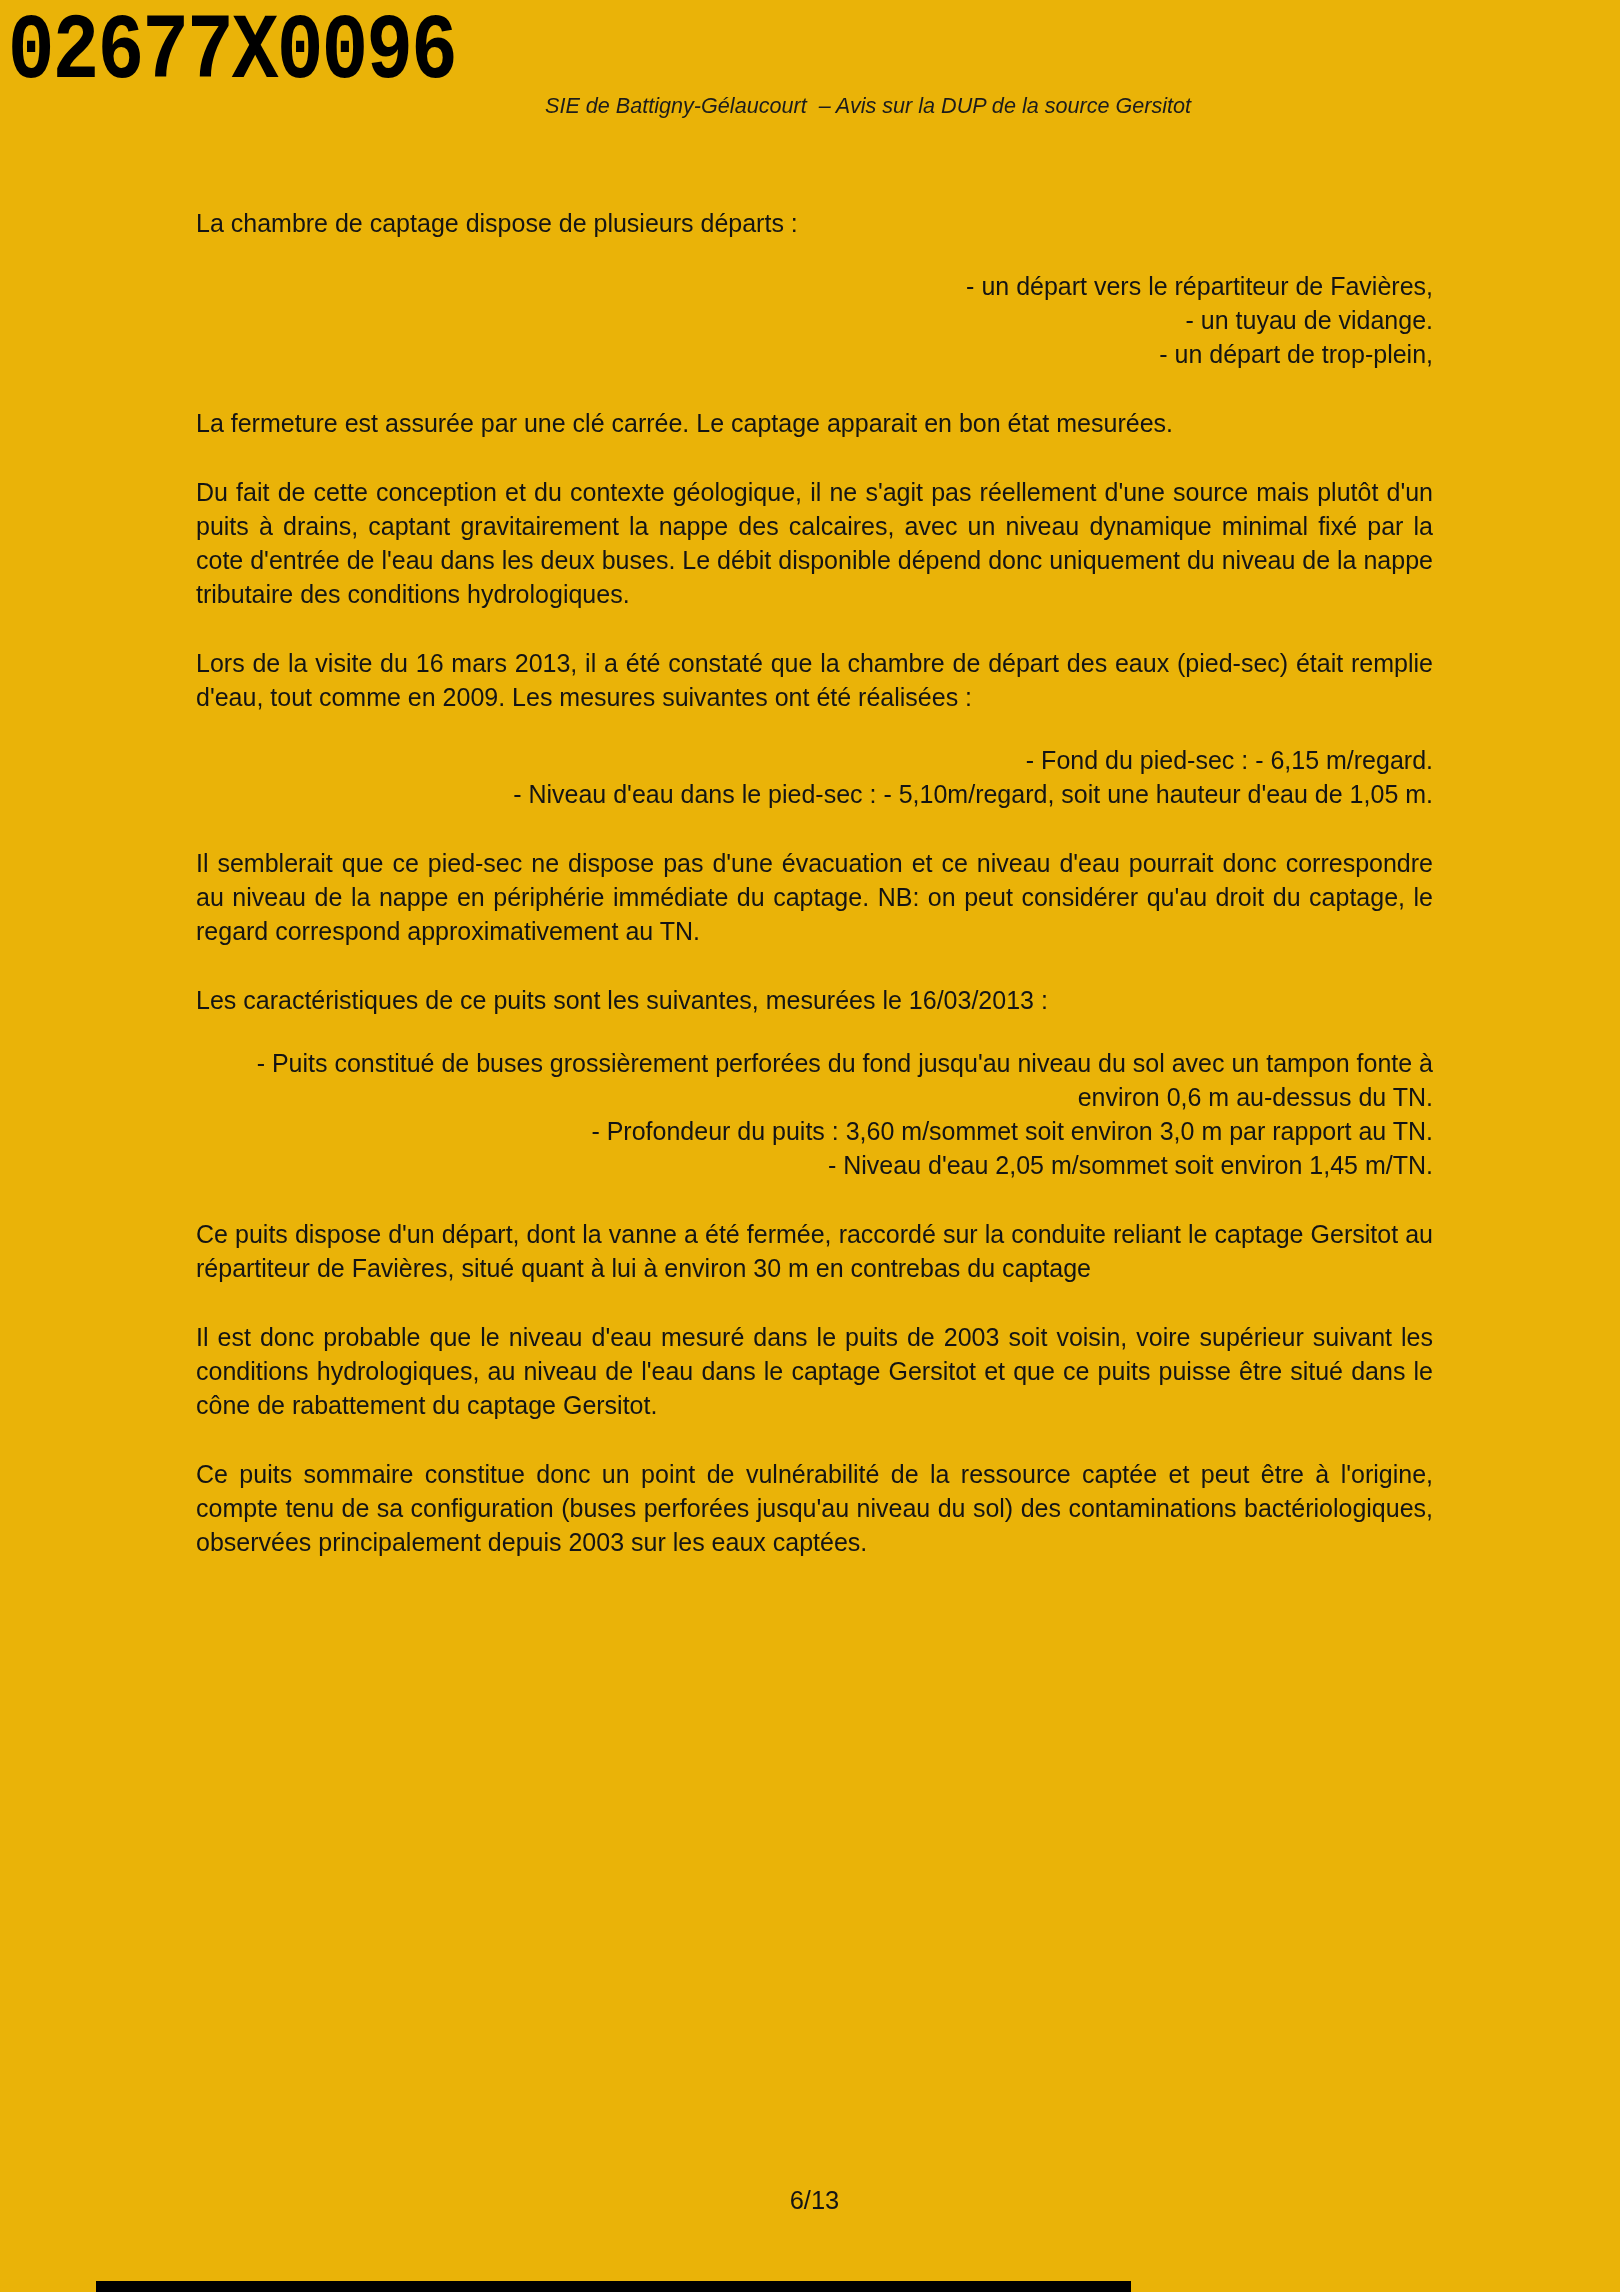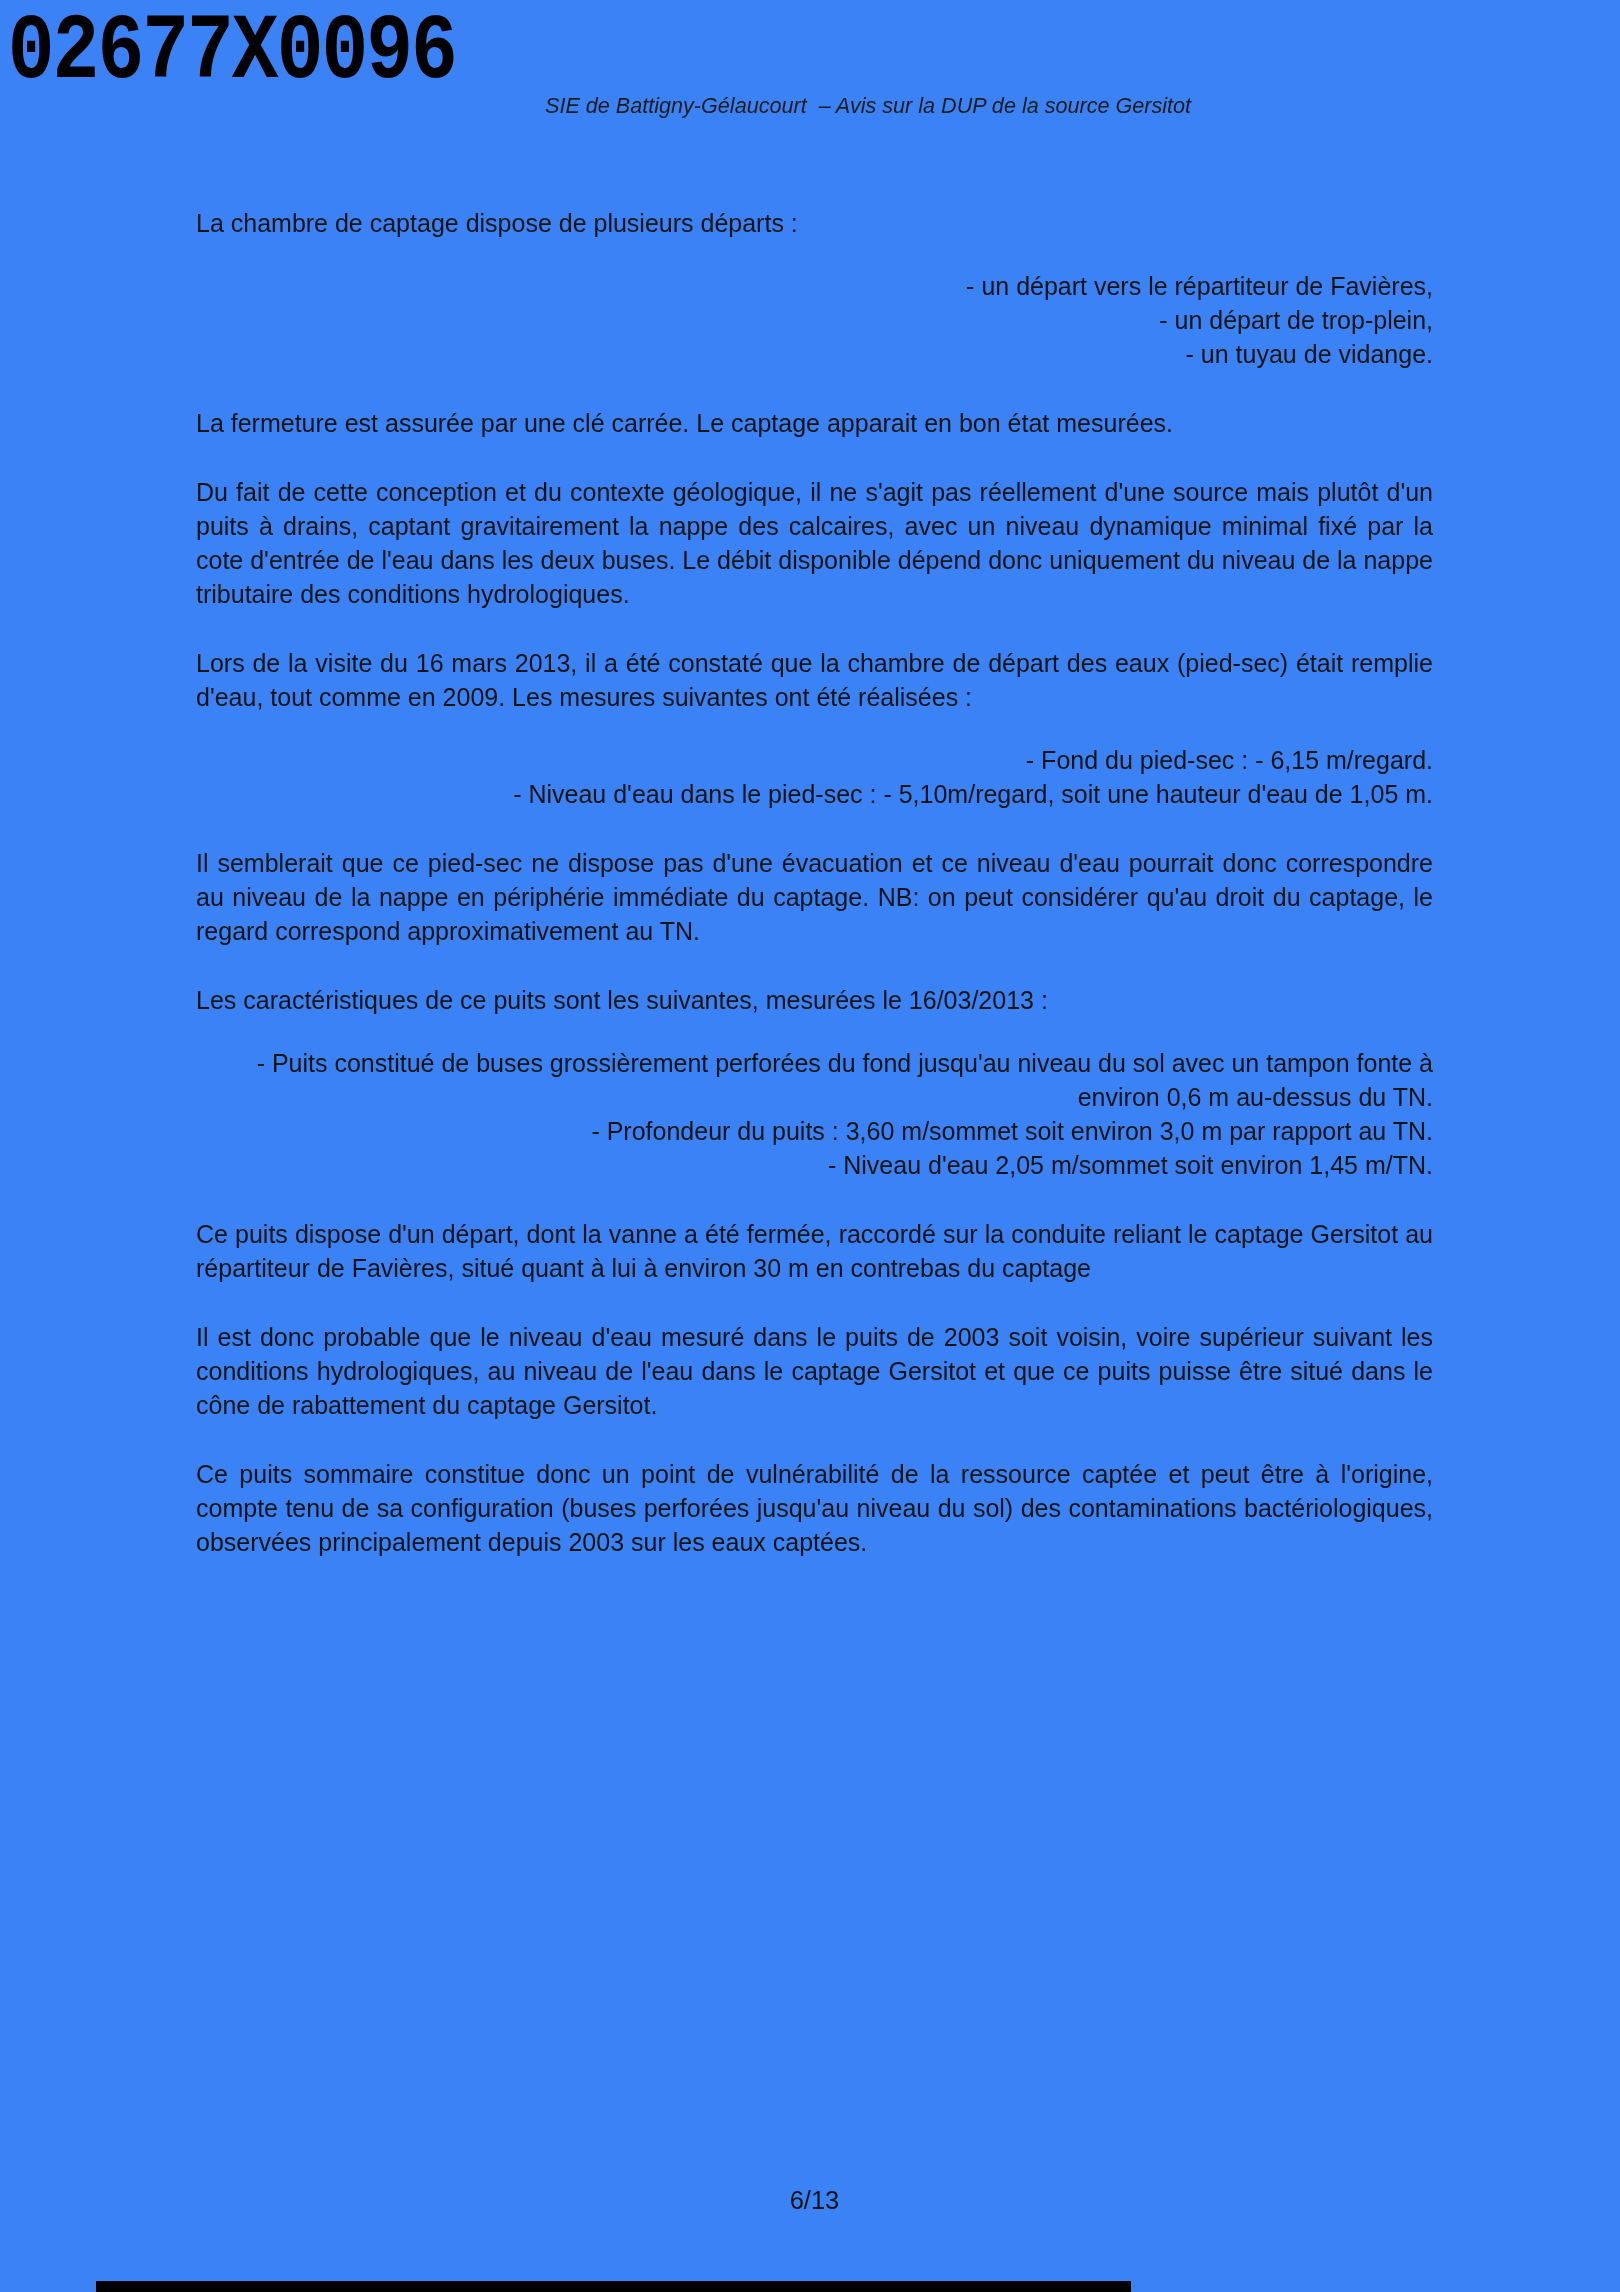--- a/index.html
+++ b/index.html
@@ -1,19 +1,19 @@
 <!DOCTYPE html>
 <html><head>
 <meta charset="utf-8">
 <style>
   html,body{margin:0;padding:0;background:#ffffff;}
   .page{
     position:relative;
     width:1620px;height:2293px;
-    background:#3b82f6;
+    background:#eab308;
     color:#141414;
     font-family:"Liberation Sans", sans-serif;
     overflow:hidden;
   }
   .bss-code{
     position:absolute;left:7.8px;top:0px;
     font-family:"Liberation Mono","DejaVu Sans Mono",monospace;
     font-weight:bold;
     font-size:78px;
     letter-spacing:-2px;
@@ -69,22 +69,22 @@
   <div class="bss-code">02677X0096</div>
 
   <div class="running-header">SIE de Battigny-Gélaucourt  – Avis sur la DUP de la source Gersitot</div>
 
   <main class="content">
 
     <p class="first">La chambre de captage dispose de plusieurs départs :</p>
 
     <ul>
       <li>- un départ vers le répartiteur de Favières,</li>
+      <li>- un tuyau de vidange.</li>
       <li>- un départ de trop-plein,</li>
-      <li>- un tuyau de vidange.</li>
     </ul>
 
 
     <p>La fermeture est assurée par une clé carrée. Le captage apparait en bon état mesurées.</p>
 
     <p>Du fait de cette conception et du contexte géologique, il ne s'agit pas réellement d'une source mais plutôt d'un puits à drains, captant gravitairement la nappe des calcaires, avec un niveau dynamique minimal fixé par la cote d'entrée de l'eau dans les deux buses. Le débit disponible dépend donc uniquement du niveau de la nappe tributaire des conditions hydrologiques.</p>
 
     <p>Lors de la visite du 16 mars 2013, il a été constaté que la chambre de départ des eaux (pied-sec) était remplie d'eau, tout comme en 2009. Les mesures suivantes ont été réalisées :</p>
 
     <ul>

